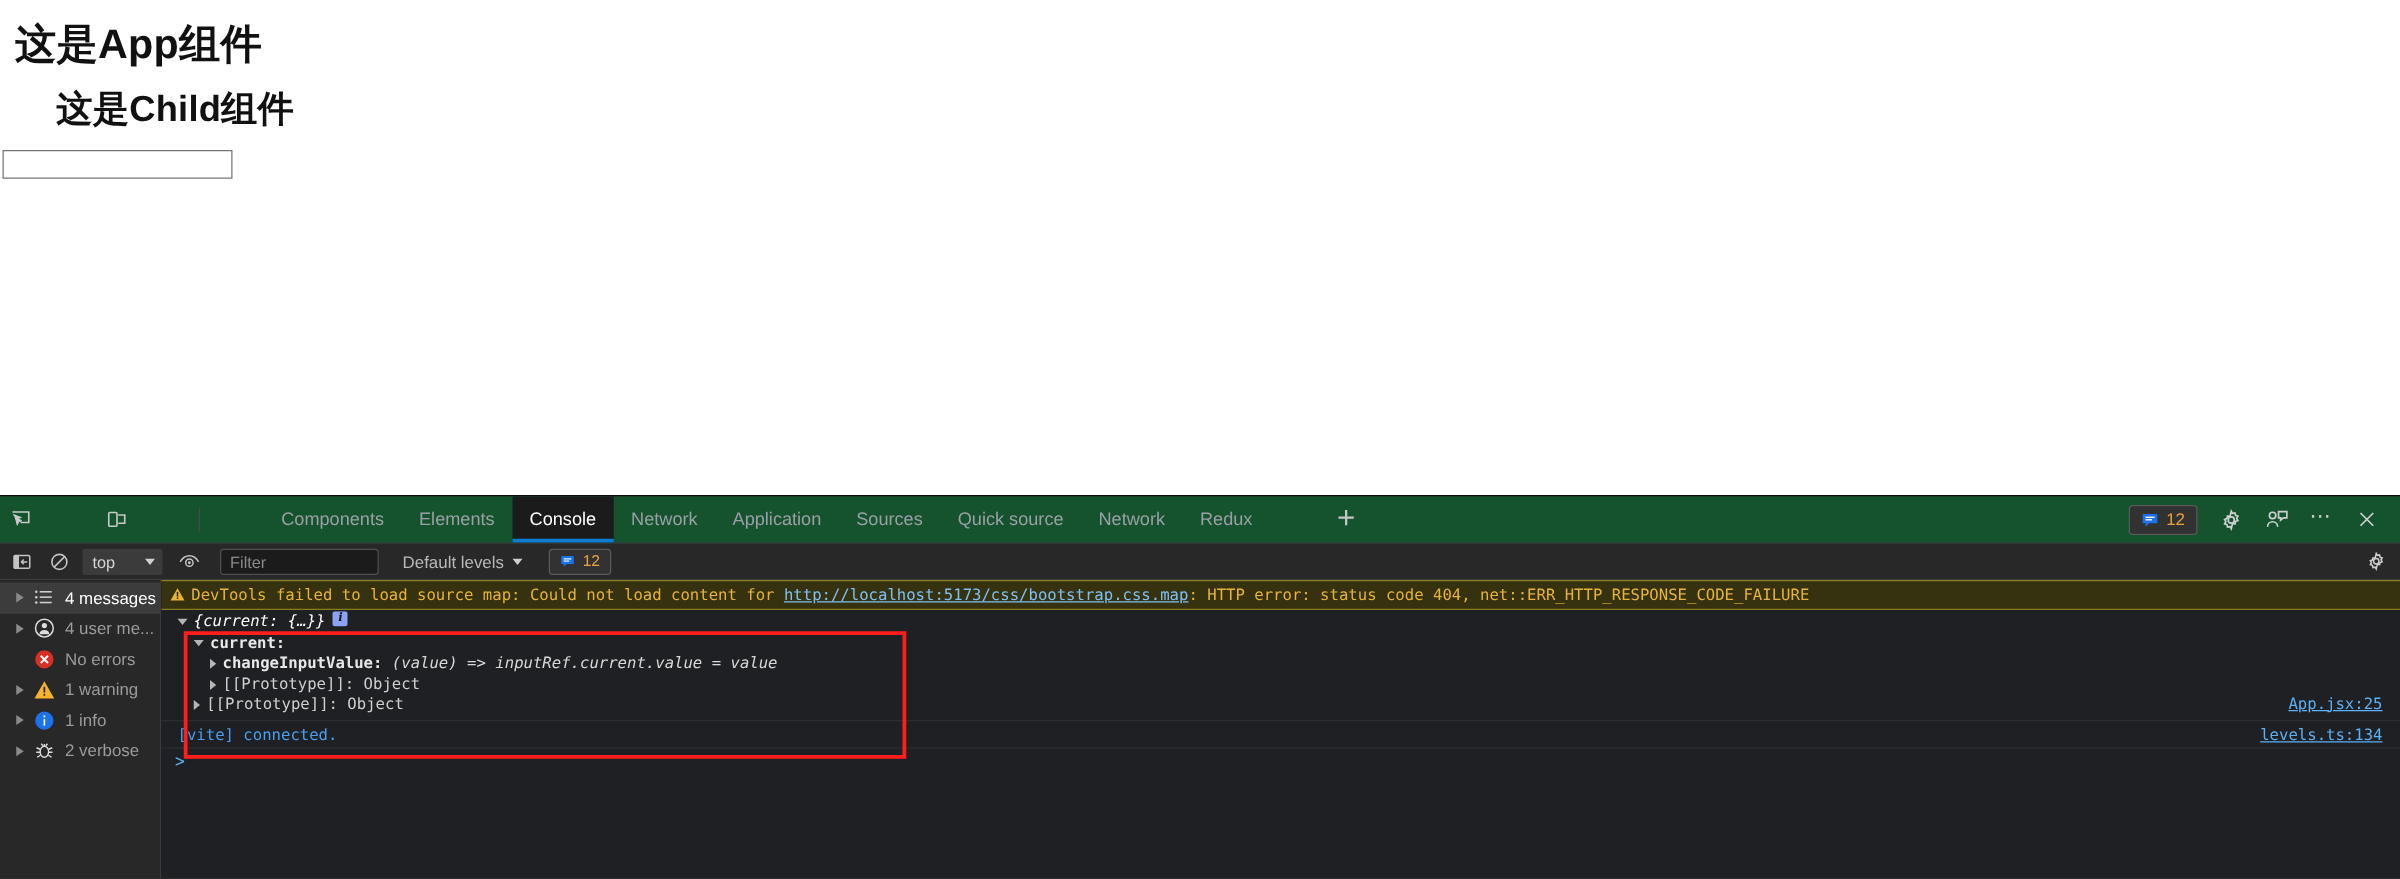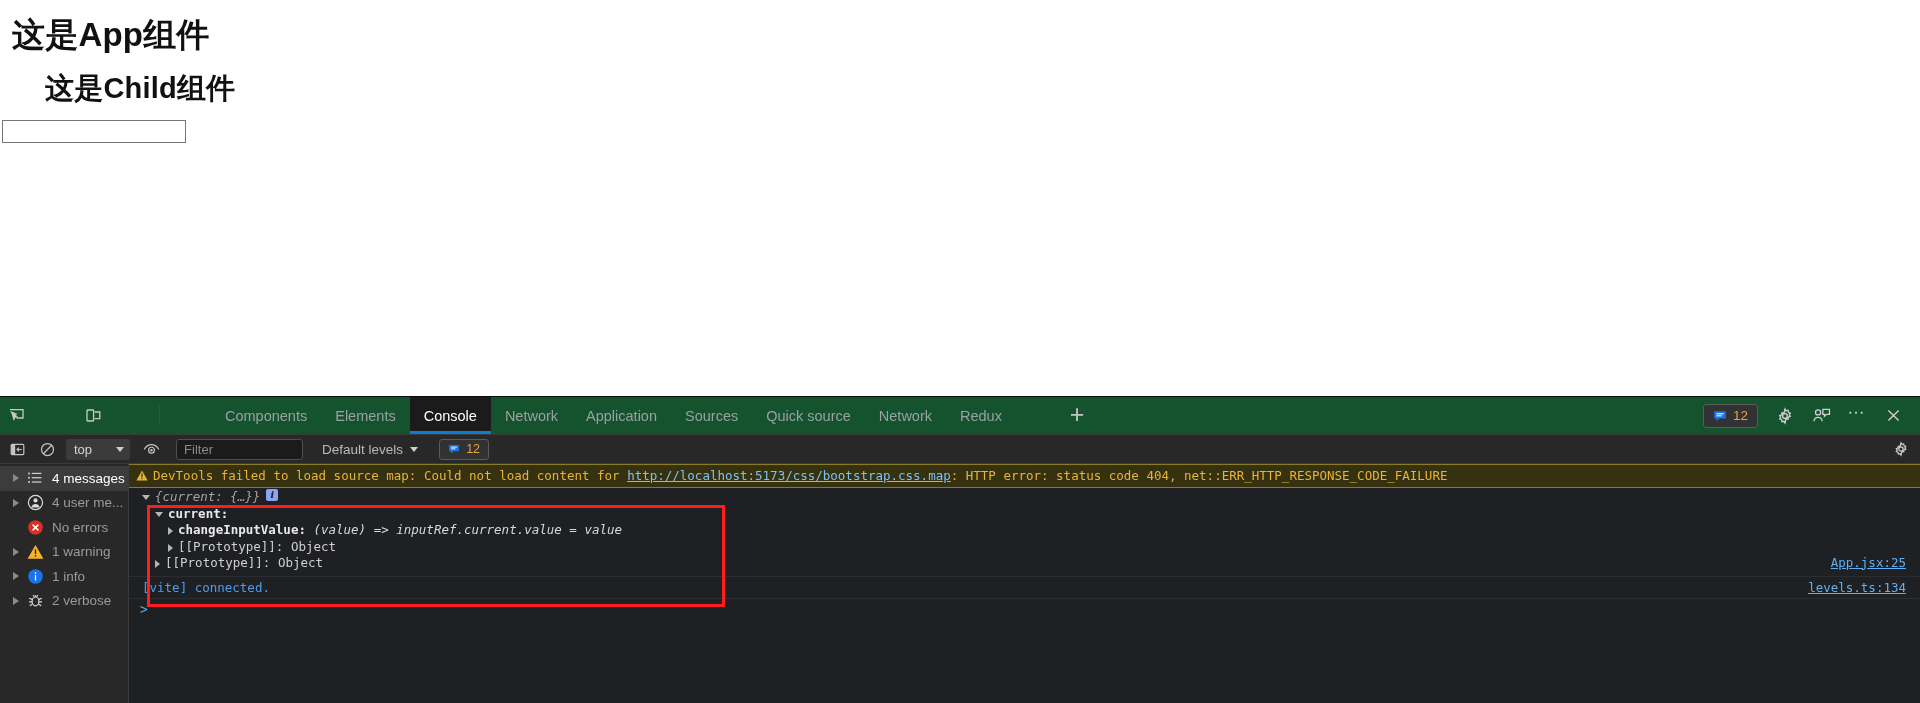--- a/index.html
+++ b/index.html
@@ -350,21 +350,21 @@
     border-top: 4px solid transparent;
     border-bottom: 4px solid transparent;
     border-left: 5.5px solid #b5b5b5;
   }
   .tri-down {
     border-left: 4px solid transparent;
     border-right: 4px solid transparent;
     border-top: 5.5px solid #b5b5b5;
     top: 6px;
   }
-  .obj-preview { color: #a3a3a3; font-style: italic; }
+  .obj-preview { color: #ffffff; font-style: italic; }
   .prop-key { color: #e8e8e8; font-weight: 700; }
   .proto-key { color: #d0d0d0; }
   .prop-val-fn { color: #d8d8d8; font-style: italic; }
   .obj-info {
     display: inline-flex;
     align-items: center; justify-content: center;
     width: 12px; height: 12px;
     margin-left: 6px;
     background: #8aa4f2;
     color: #1b1b1b;

